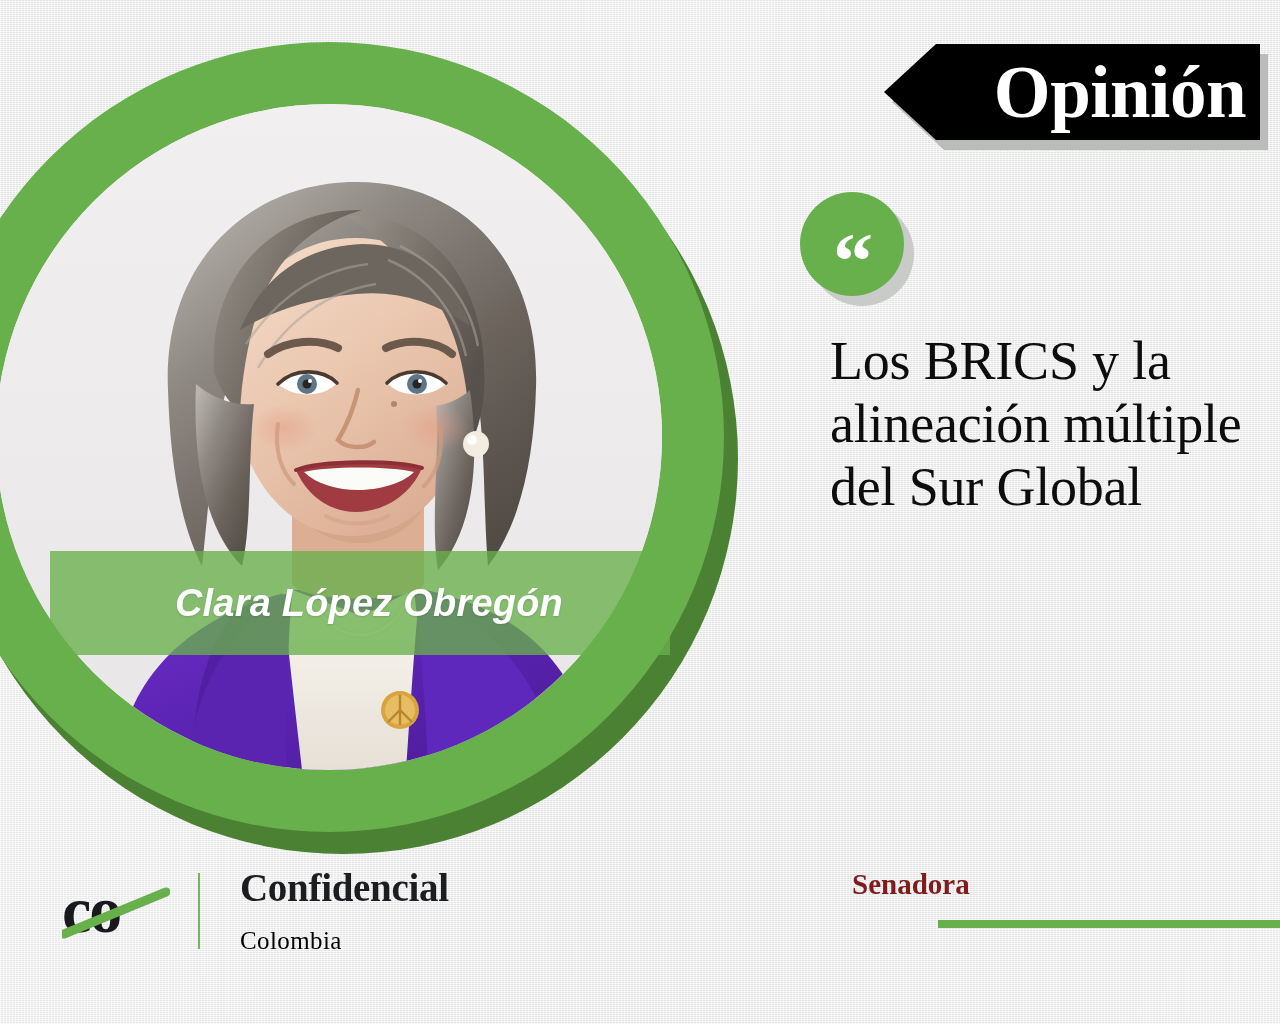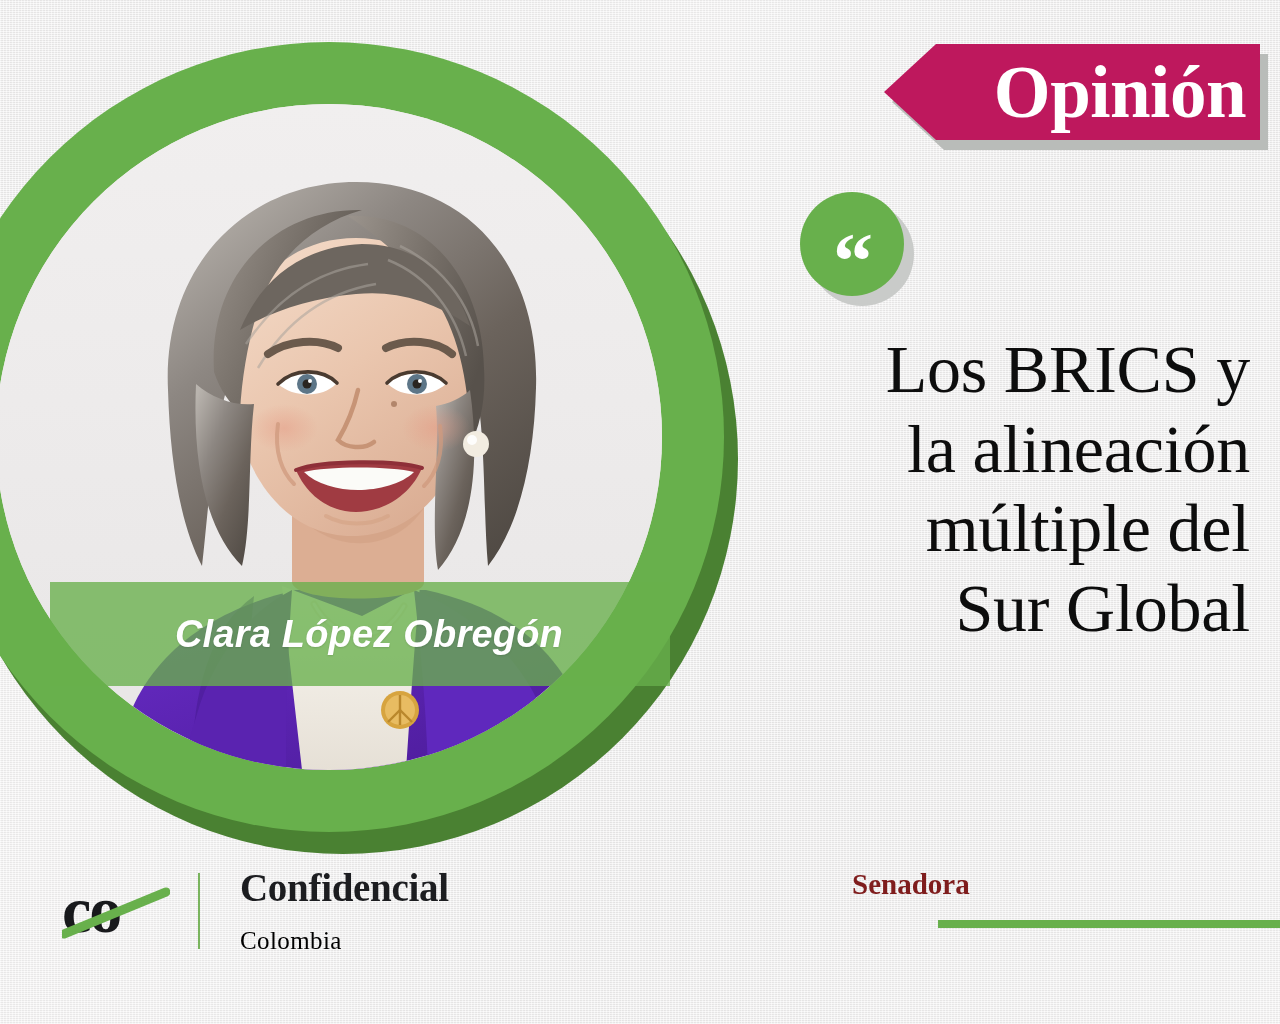--- a/index.html
+++ b/index.html
@@ -64,21 +64,21 @@
     height: 666px;
     border-radius: 50%;
     overflow: hidden;
     background: #eeecec;
   }
   .photo-circle svg { display: block; width: 100%; height: 100%; }
 
   .name-band {
     position: absolute;
     left: 116px;
-    top: 540px;
+    top: 509px;
     width: 620px;
     height: 104px;
     background: rgba(104,176,76,0.78);
     display: flex;
     align-items: center;
     overflow: hidden;
   }
   .name-band-text {
     width: 100%;
     text-align: center;
@@ -109,21 +109,21 @@
     height: 96px;
     background: #b9bcb9;
     clip-path: polygon(0% 50%, 52px 0%, 100% 0%, 100% 100%, 52px 100%);
   }
   .banner-main {
     position: absolute;
     left: 0px;
     top: 0px;
     width: 376px;
     height: 96px;
-    background: #be185d;
+    background: #000000;
     clip-path: polygon(0% 50%, 52px 0%, 100% 0%, 100% 100%, 52px 100%);
     display: flex;
     align-items: center;
     justify-content: flex-end;
   }
   .banner-text {
     color: #ffffff;
     font-family: "Liberation Serif", serif;
     font-weight: bold;
     font-size: 73px;
@@ -170,25 +170,25 @@
     margin-top: 34px;
     letter-spacing: -2px;
   }
 
   
   #headline {
     position: absolute;
     left: 830px;
     top: 330px;
     width: 420px;
-    text-align: right;
+    text-align: left;
     color: #0d0d0d;
     font-family: "Liberation Serif", serif;
     font-weight: normal;
-    font-size: 68px;
+    font-size: 54px;
     line-height: 1.17;
     letter-spacing: -0.2px;
   }
 
   
   #role-block {
     position: absolute;
     left: 852px;
     top: 870px;
     width: 428px;

